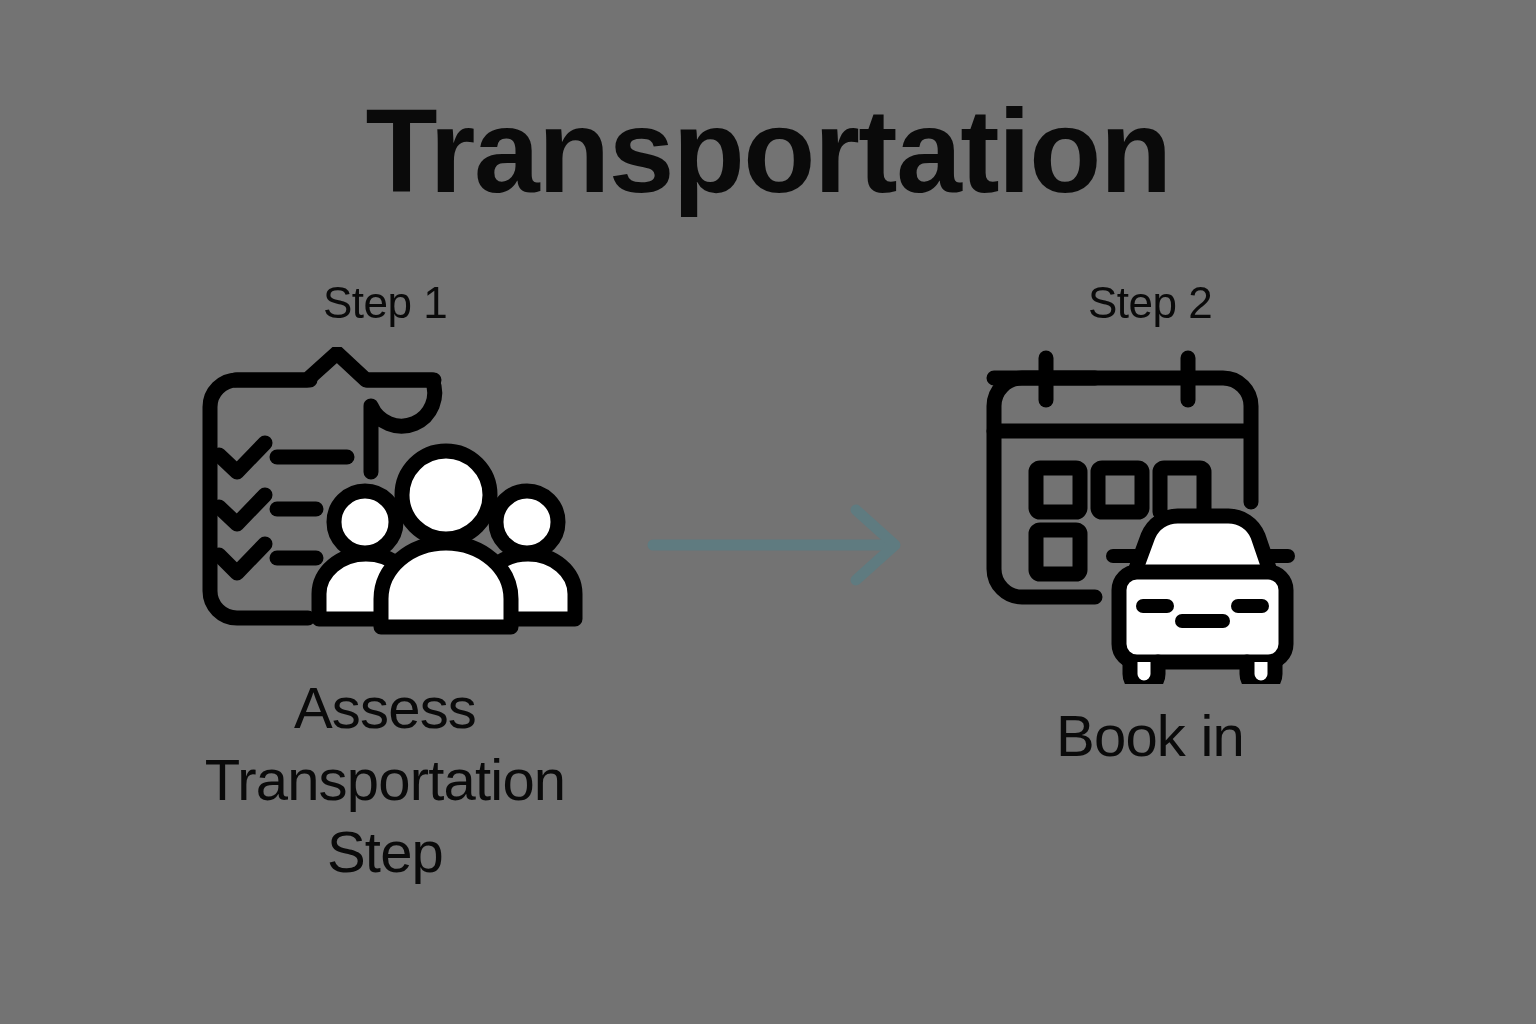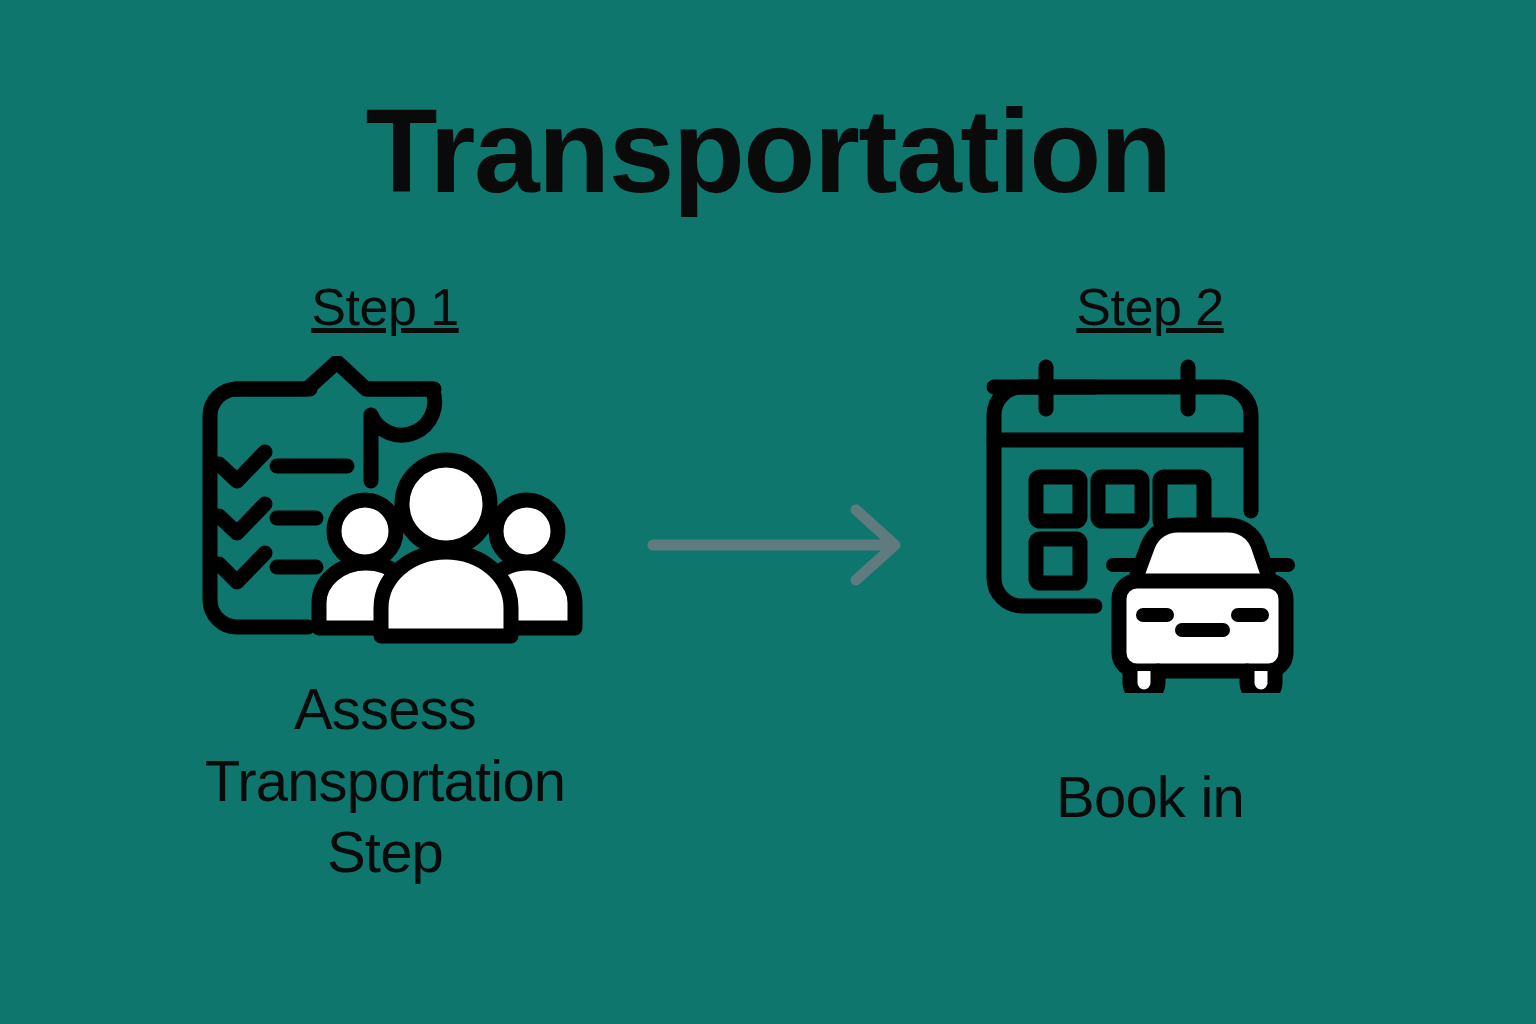--- a/index.html
+++ b/index.html
@@ -13,21 +13,21 @@
     height: 1024px;
     overflow: hidden;
     font-family: "Liberation Sans", sans-serif;
     color: #111111;
     -webkit-font-smoothing: antialiased;
   }
   #canvas {
     position: relative;
     width: 1536px;
     height: 1024px;
-    background: #0f766e;
+    background: #737373;
   }
 
   
   .page-title {
     position: absolute;
     left: 0;
     top: 92px;
     width: 1536px;
     text-align: center;
     font-size: 118px;
@@ -44,49 +44,48 @@
     top: 280px;
     width: 520px;
     display: flex;
     flex-direction: column;
     align-items: center;
   }
   #step-1 { left: 125px; }
   #step-2 { left: 890px; gap: 22px; }
 
   .step-label {
-    font-size: 52px;
+    font-size: 44px;
     line-height: 1.05;
     font-weight: 400;
     letter-spacing: -0.5px;
     color: #0a0a0a;
     white-space: nowrap;
-    text-decoration: underline;
   }
 
   .step-icon {
     margin-top: 26px;
     height: 280px;
     display: flex;
     align-items: center;
     justify-content: center;
   }
   #step-1 .step-icon { width: 420px; }
   #step-2 .step-icon { width: 340px; }
 
   .step-caption {
-    margin-top: 32px;
+    margin-top: 40px;
     font-size: 58px;
     line-height: 1.24;
     font-weight: 400;
     letter-spacing: -0.8px;
     color: #0a0a0a;
     text-align: center;
   }
-  #step-2 .step-caption { margin-top: 76px; }
+  #step-2 .step-caption { margin-top: 24px; }
   .cap-line { display: block; white-space: nowrap; }
 
   
   .flow-arrow {
     position: absolute;
     left: 645px;
     top: 495px;
     width: 265px;
     height: 100px;
   }

